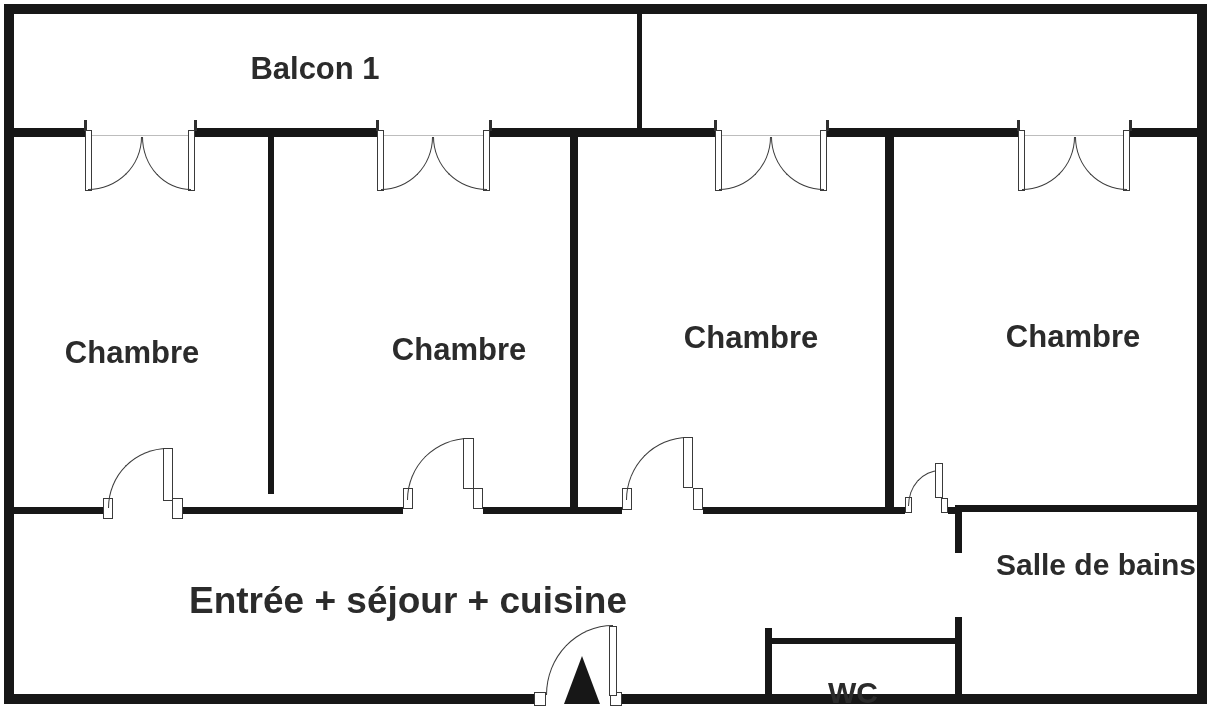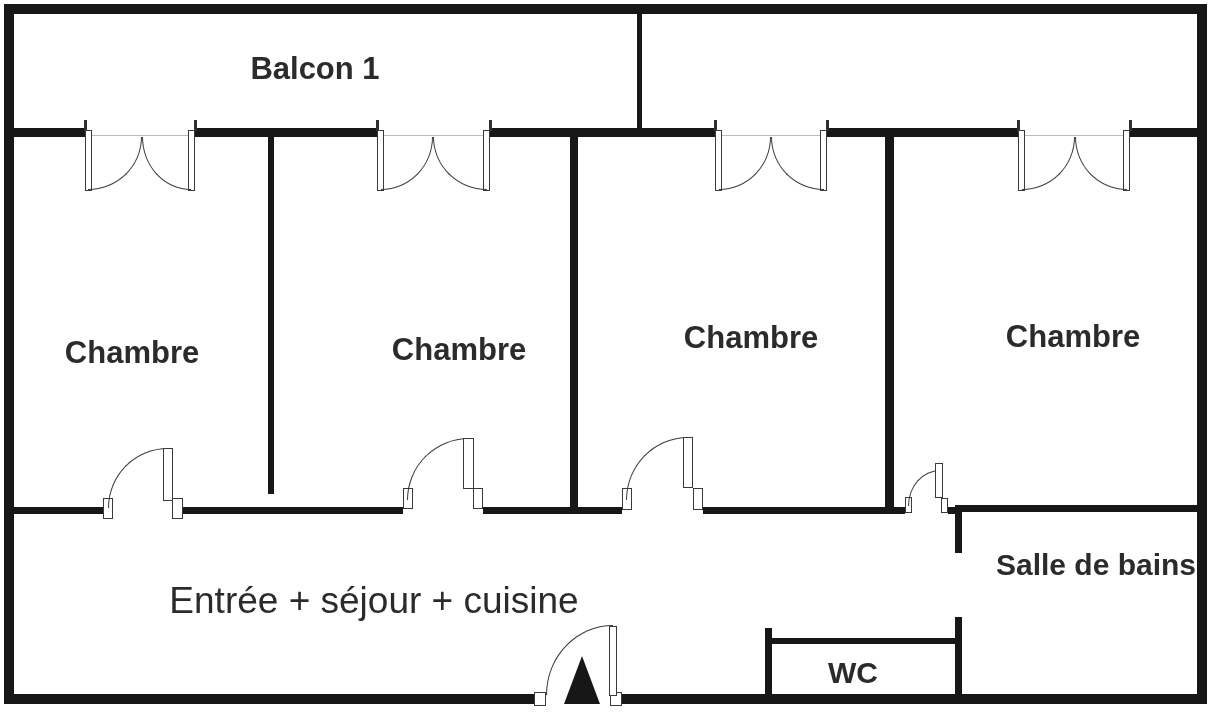--- a/index.html
+++ b/index.html
@@ -19,21 +19,21 @@
   .arc.bl{border-left-width:1.5px;border-bottom-width:1.5px;border-bottom-left-radius:100% 100%;}
   .arc.tl{border-left-width:1.5px;border-top-width:1.5px;border-top-left-radius:100% 100%;}
   .doorline{position:absolute;height:1px;background:#bdbdbd;}
   .hinge{position:absolute;width:3px;height:11px;background:#2f2f2f;}
   .lbl{
     position:absolute;transform:translate(-50%,-50%);
     color:var(--text,#2b2b2b);white-space:nowrap;line-height:1;
   }
   .lbl.balcon{font-size:31px;font-weight:700;}
   .lbl.chambre{font-size:31px;font-weight:700;}
-  .lbl.sejour{font-size:37px;font-weight:400;}
+  .lbl.sejour{font-size:37px;font-weight:700;margin-left:34px;}
   .lbl.sdb{font-size:30px;font-weight:700;}
   .lbl.wc{font-size:30px;font-weight:700;}
   .tri{position:absolute;width:0;height:0;
     border-left:18px solid transparent;border-right:18px solid transparent;
     border-bottom:48px solid var(--wall,#171717);}
 </style>
 </head>
 <body>
 
 <div id="stage">
@@ -126,15 +126,15 @@
   <div class="panel" style="left:609px;top:626px;width:8px;height:70px"></div>
   <div class="tri" style="left:564px;top:656px"></div>
 
   <div class="lbl balcon" style="left:315px;top:68px">Balcon 1</div>
   <div class="lbl chambre" style="left:132px;top:352px">Chambre</div>
   <div class="lbl chambre" style="left:459px;top:349px">Chambre</div>
   <div class="lbl chambre" style="left:751px;top:337px">Chambre</div>
   <div class="lbl chambre" style="left:1073px;top:336px">Chambre</div>
   <div class="lbl sejour" style="left:374px;top:600px">Entrée + séjour + cuisine</div>
   <div class="lbl sdb" style="left:1096px;top:565px">Salle de bains</div>
-  <div class="lbl wc" style="left:853px;top:673px">WC</div>
+  <div class="lbl wc" style="left:853px;top:693px">WC</div>
 
 </div>
 
 </body></html>

